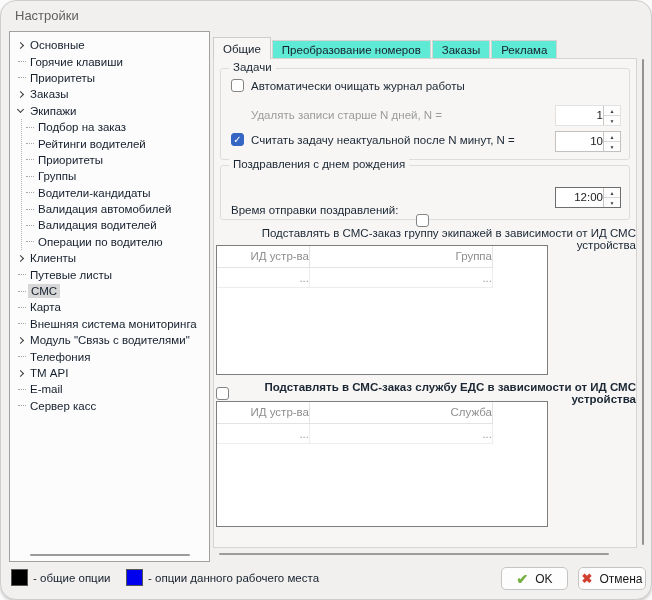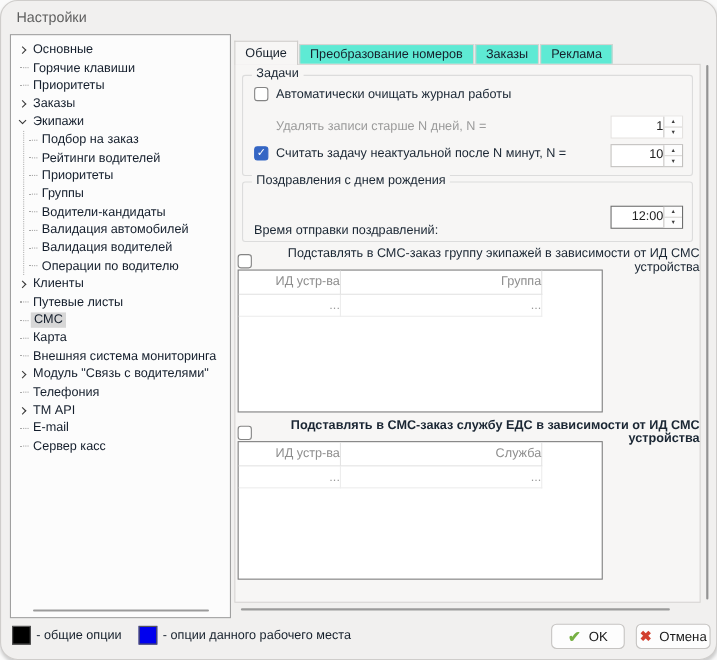--- a/index.html
+++ b/index.html
@@ -240,21 +240,21 @@
       </div>
       <div class="spin dark" style="top:21px;">
         <span class="spin-val">12:00</span>
         <span class="spin-btns">
             <span class="sb up">▲</span>
             <span class="sb">▼</span>
           </span>
       </div>
     </div>
 
-    <div class="free-cb" style="top:166px;">
+    <div class="free-cb" style="top:155px;flex-direction:column;">
       <span class="cb"></span>
       <span class="lbl">Подставлять в СМС-заказ группу экипажей в зависимости от ИД СМС устройства</span>
     </div>
 
     <div class="grid grid-1">
       <div class="g-row g-head">
         <span class="g-cell c1">ИД устр-ва</span>
         <span class="g-cell c2">Группа</span>
         <span class="g-cell c3"></span>
       </div>

